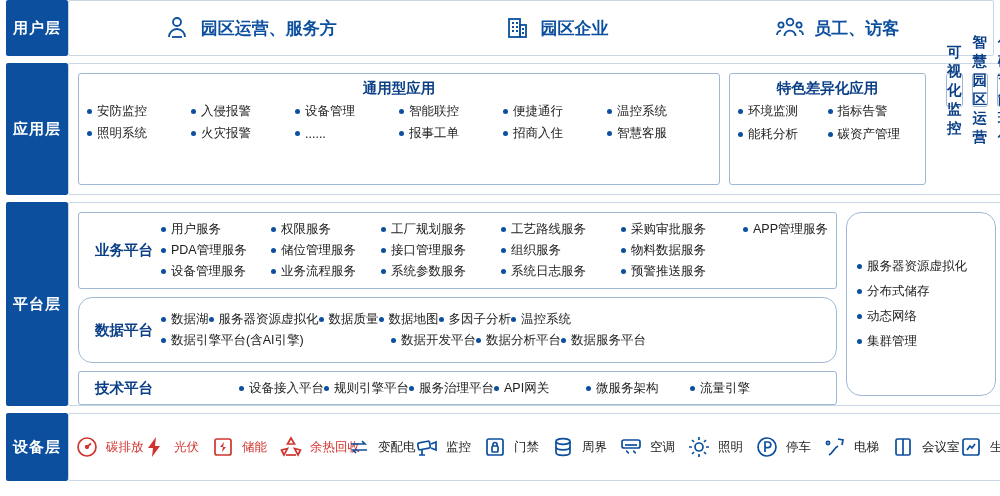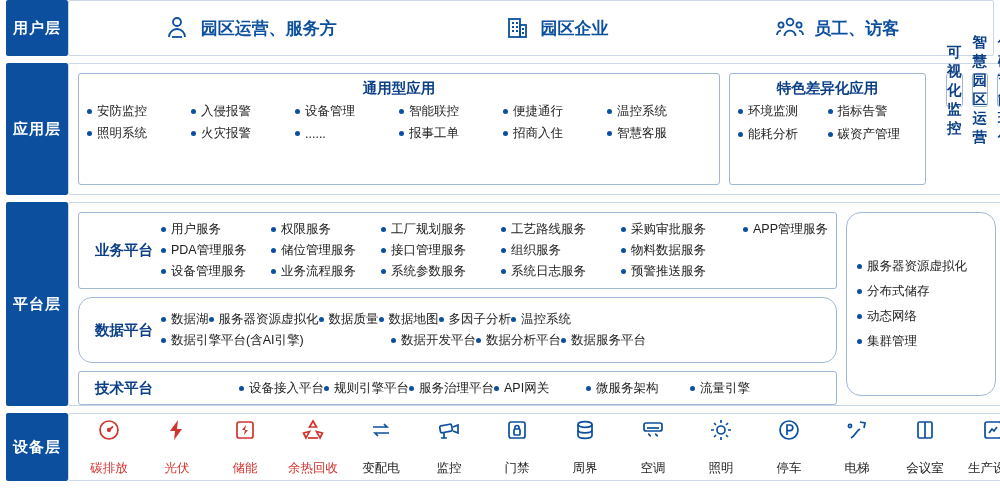--- a/index.html
+++ b/index.html
@@ -49,21 +49,21 @@
   .data{height:66px;min-height:66px;border-radius:14px;}
   .data .pline .item{font-size:12.5px;}
   .tech{height:34px;min-height:34px;}
   .tech .pline{margin:0;justify-content:center;}
   .tech .item{font-size:12.5px;}
   .plat-right{width:150px;min-width:150px;border:1.5px solid #9fb8d6;border-radius:15px;display:flex;flex-direction:column;justify-content:center;gap:8px;padding:6px 10px;box-sizing:border-box;}
   .plat-right .item{font-size:12.5px;}
 
   
   .dev-body{height:66px;align-items:center;justify-content:space-around;padding:0 6px;}
-  .dev-item{display:flex;flex-direction:column;align-items:center;gap:18px;width:68px;}
+  .dev-item{display:flex;flex-direction:row;align-items:center;gap:7px;width:68px;}
   .dev-label{font-size:12.5px;color:#222;white-space:nowrap;}
   .dev-item.red .dev-label{color:#d1342f;}
   .dev-item svg{display:block;}
 </style>
 </head>
 <body>
 
 <div class="wrap">
 
   <div class="row">

